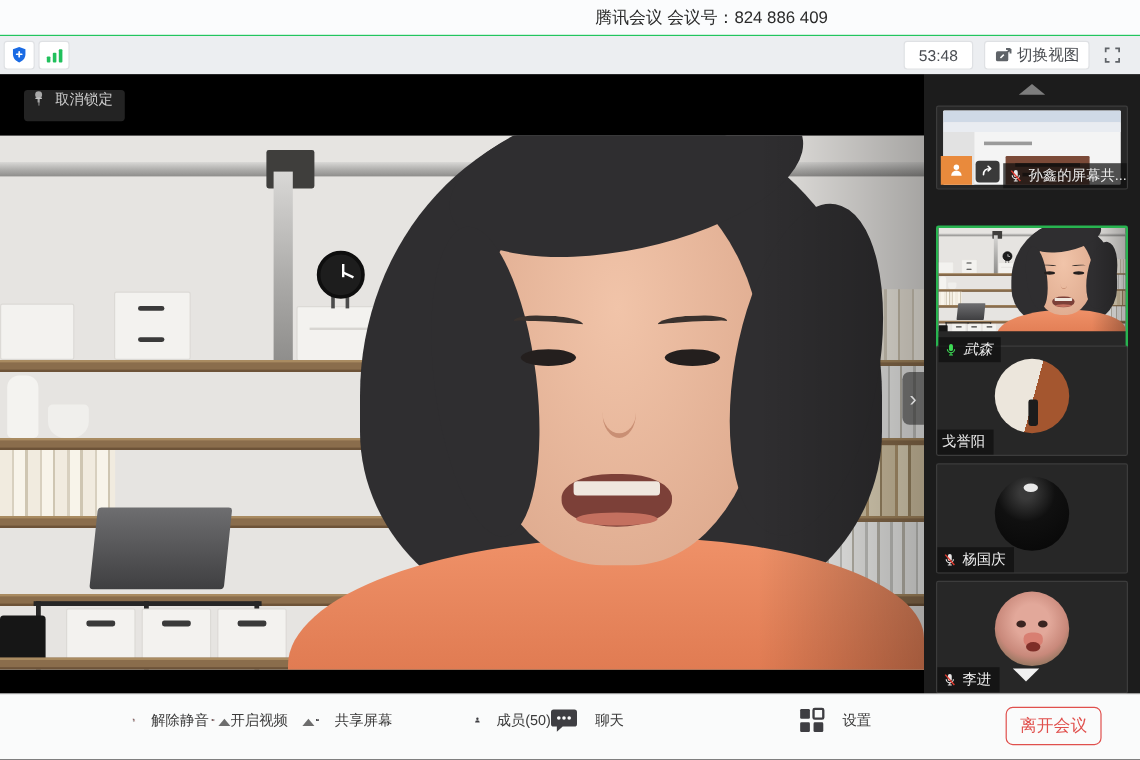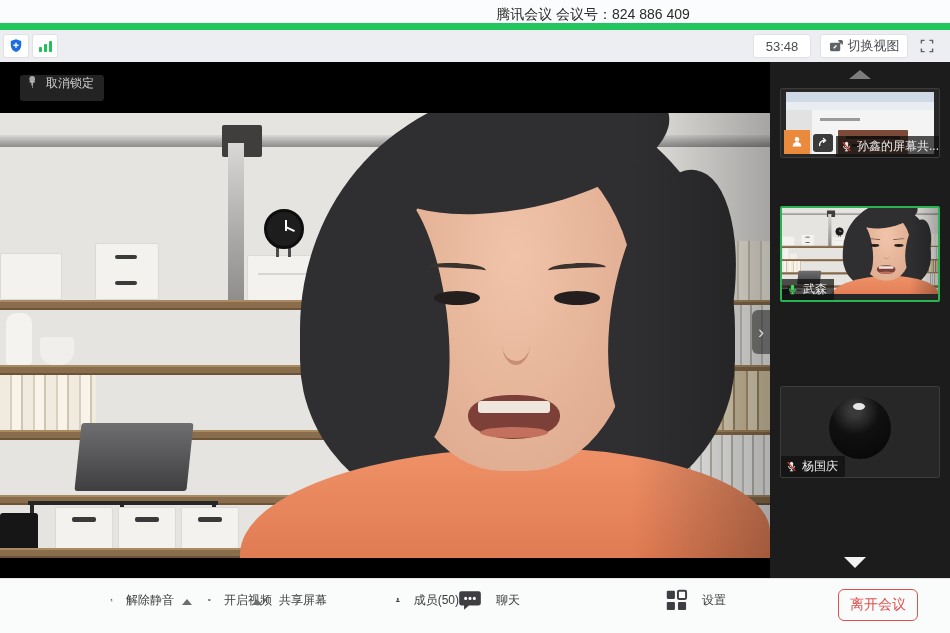--- a/index.html
+++ b/index.html
@@ -2,21 +2,21 @@
 <html><head>
 <meta charset="utf-8">
 <style>
   html,body{margin:0;padding:0;background:#888;}
   *{box-sizing:border-box;}
   #app{position:relative;width:950px;height:633px;background:#000;overflow:hidden;
        font-family:"Liberation Sans",sans-serif;-webkit-font-smoothing:antialiased;}
   .abs{position:absolute;}
 
   
-  #titlebar{left:0;top:0;width:950px;height:30px;background:#fbfcfd;border-bottom:7px solid #22c55e;}
+  #titlebar{left:0;top:0;width:950px;height:30px;background:#fbfcfd;border-bottom:1px solid #22c55e;}
   #title-text{left:0;right:0;top:6px;text-align:center;font-size:14px;color:#2b2b2b;transform:translateX(118px);}
   #statusbar{left:0;top:30px;width:950px;height:32px;background:#eceef1;}
   .chip{position:absolute;top:4px;height:24px;background:#fff;border:1px solid #dfe1e4;border-radius:3px;
         display:flex;align-items:center;justify-content:center;gap:4px;color:#4a4d52;font-size:13px;}
 
   
   #main-video{left:0;top:62px;width:770px;height:516px;background:#000;overflow:hidden;}
   #unlock-btn{left:20px;top:13px;height:26px;padding:0 10px 0 6px;background:rgba(38,38,38,.92);
       border-radius:3px;display:flex;align-items:flex-start;gap:6px;color:#cfcfcf;font-size:12px;z-index:40;}
   #main-chevron{right:0;top:248px;width:18px;height:44px;background:rgba(30,30,30,.55);
@@ -205,21 +205,21 @@
       <div class="namechip" style="left:55px;">
         <svg width="13" height="13" viewBox="0 0 24 24">
           <path d="M12 3a3 3 0 0 1 3 3v5a3 3 0 0 1-6 0V6a3 3 0 0 1 3-3z" fill="#e8e8e8"></path>
           <path d="M6.5 11a5.5 5.5 0 0 0 11 0M12 16.5V20M9 20h6" stroke="#e8e8e8" stroke-width="1.8" fill="none"></path>
           <line x1="5" y1="4" x2="19" y2="20" stroke="#e03b30" stroke-width="2.2"></line>
         </svg>
         <span>孙鑫的屏幕共...</span>
       </div>
     </div>
 
-    <div class="thumb active" style="top:144px;height:96px;">
+    <div class="thumb active" style="top:126px;height:116px;font-style:italic;">
       <div style="position:absolute;left:0;top:0;width:156px;height:86px;overflow:hidden;">
           <div class="scene" style="left: 0px; top: 0px; transform: scale(0.2026); transform-origin: 0px 0px;">
 
       <div class="p rail" style="left:0;top:22px;width:770px;height:12px;"></div>
       <div class="p" style="left:222px;top:12px;width:40px;height:32px;background:#3f3e3c;border-radius:2px;"></div>
       <div class="p rail" style="left:228px;top:30px;width:16px;height:160px;"></div>
 
       <div class="p whitebox" style="left:247px;top:142px;width:72px;height:46px;"></div>
       <div class="p" style="left:258px;top:160px;width:50px;height:2px;background:#d8d6d2;"></div>
       <div class="p" style="left:276px;top:132px;width:3px;height:12px;background:#4c4c4c;"></div>
@@ -281,52 +281,76 @@
         </div>
       <div class="namechip">
         <svg width="13" height="13" viewBox="0 0 24 24">
           <path d="M12 3a3 3 0 0 1 3 3v5a3 3 0 0 1-6 0V6a3 3 0 0 1 3-3z" fill="#3ddc55"></path>
           <path d="M6.5 11a5.5 5.5 0 0 0 11 0M12 16.5V20M9 20h6" stroke="#3ddc55" stroke-width="1.8" fill="none"></path>
         </svg>
         <span>武森</span>
       </div>
     </div>
 
+    <div class="thumb" style="top:226px;height:92px;">
+      <div class="avatar" style="left:48px;top:10px;width:62px;height:62px;background:linear-gradient(105deg,#ece6dc 0 52%,#a4562f 52%);">
+        <div style="position:absolute;left:28px;top:34px;width:8px;height:22px;background:#1c1c1c;border-radius:2px;"></div>
+      </div>
+      <div class="namechip">
+        <span>戈誉阳</span>
+      </div>
+    </div>
 
     <div class="thumb" style="top:324px;height:92px;">
       <div class="avatar" style="left:48px;top:10px;width:62px;height:62px;background:radial-gradient(circle at 42% 22%,#3a3a3a 0 9%,#101010 40%,#060606);">
         <div style="position:absolute;left:24px;top:6px;width:12px;height:7px;border-radius:50%;background:#e8e8e8;"></div>
       </div>
       <div class="namechip">
         <svg width="13" height="13" viewBox="0 0 24 24">
           <path d="M12 3a3 3 0 0 1 3 3v5a3 3 0 0 1-6 0V6a3 3 0 0 1 3-3z" fill="#e8e8e8"></path>
           <path d="M6.5 11a5.5 5.5 0 0 0 11 0M12 16.5V20M9 20h6" stroke="#e8e8e8" stroke-width="1.8" fill="none"></path>
           <line x1="5" y1="4" x2="19" y2="20" stroke="#e03b30" stroke-width="2.2"></line>
         </svg>
         <span>杨国庆</span>
       </div>
     </div>
 
+    <div class="thumb" style="top:422px;height:94px;">
+      <div class="avatar" style="left:48px;top:8px;width:62px;height:62px;background:radial-gradient(circle at 50% 40%,#e2a89a 0 30%,#c9897b 60%,#55603f);">
+        <div style="position:absolute;left:18px;top:24px;width:8px;height:6px;border-radius:50%;background:#3a2420;"></div>
+        <div style="position:absolute;left:36px;top:24px;width:8px;height:6px;border-radius:50%;background:#3a2420;"></div>
+        <div style="position:absolute;left:24px;top:34px;width:16px;height:12px;border-radius:40%;background:#d87f72;"></div>
+        <div style="position:absolute;left:26px;top:42px;width:12px;height:8px;border-radius:50%;background:#7e2e28;"></div>
+      </div>
+      <div class="namechip">
+        <svg width="13" height="13" viewBox="0 0 24 24">
+          <path d="M12 3a3 3 0 0 1 3 3v5a3 3 0 0 1-6 0V6a3 3 0 0 1 3-3z" fill="#e8e8e8"></path>
+          <path d="M6.5 11a5.5 5.5 0 0 0 11 0M12 16.5V20M9 20h6" stroke="#e8e8e8" stroke-width="1.8" fill="none"></path>
+          <line x1="5" y1="4" x2="19" y2="20" stroke="#e03b30" stroke-width="2.2"></line>
+        </svg>
+        <span>李进</span>
+      </div>
+    </div>
 
     <div class="scroll-arrow" style="position:absolute;left:74px;top:495px;border-top:11px solid #f2f2f2;z-index:9;"></div>
   </div>
 
   <div class="abs" id="toolbar">
 
     <div class="tool" style="left:110px;">
       <svg width="26" height="26" viewBox="0 0 24 24">
         <path d="M12 2.5a3.2 3.2 0 0 1 3.2 3.2v5.2a3.2 3.2 0 0 1-6.4 0V5.7A3.2 3.2 0 0 1 12 2.5z" fill="#3e3e42"></path>
         <path d="M6 10.8a6 6 0 0 0 12 0M12 16.8v3.4M8.6 20.6h6.8" stroke="#3e3e42" stroke-width="1.8" fill="none" stroke-linecap="round"></path>
         <line x1="4.6" y1="3.4" x2="19.4" y2="20.4" stroke="#e03b30" stroke-width="2.1"></line>
       </svg>
       <div class="tlabel">解除静音</div>
     </div>
     <div class="caret" style="left:182px;"></div>
 
-    <div class="tool" style="left:208px;">
+    <div class="tool" style="left:176px;">
       <svg width="26" height="26" viewBox="0 0 24 24">
         <rect x="2.5" y="6.5" width="13" height="11" rx="2" fill="#3e3e42"></rect>
         <path d="M16 10.8l5.5-3.3v9l-5.5-3.3z" fill="#3e3e42"></path>
         <line x1="3.4" y1="5" x2="17.4" y2="19.6" stroke="#e03b30" stroke-width="2.1"></line>
       </svg>
       <div class="tlabel">开启视频</div>
     </div>
     <div class="caret" style="left:252px;"></div>
 
     <div class="tool" style="left:263px;">

